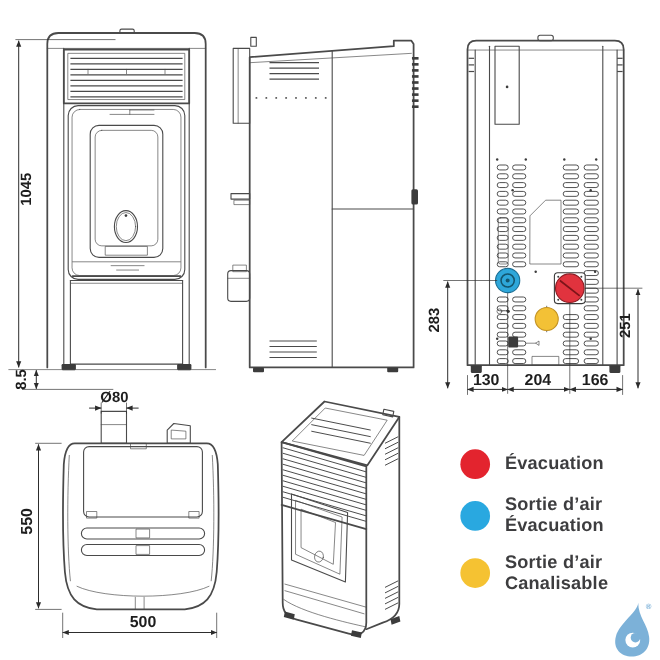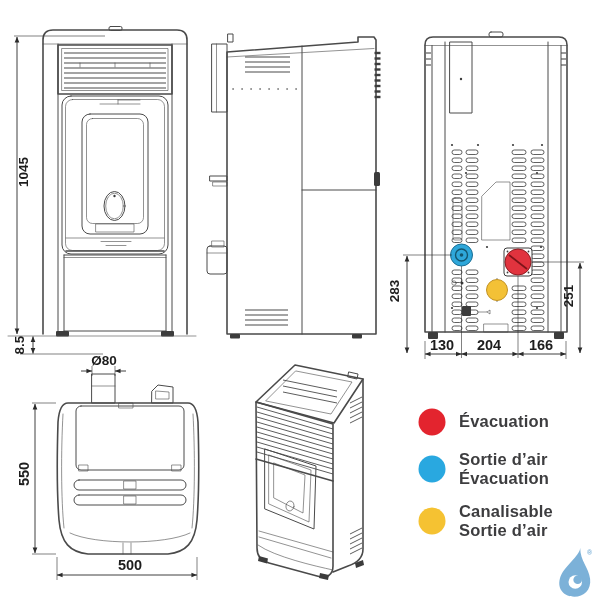--- a/index.html
+++ b/index.html
@@ -445,22 +445,22 @@
     <div class="ltxt">
       <div>Sortie d’air</div>
       <div>Évacuation</div>
     </div>
   </div>
   <div class="lrow">
     <svg class="ldot" viewBox="0 0 28 28">
       <circle cx="14" cy="14" r="13.5" fill="#f5c232"></circle>
     </svg>
     <div class="ltxt">
+      <div>Sortie d’air</div>
       <div>Canalisable</div>
-      <div>Sortie d’air</div>
     </div>
   </div>
 </div>
 
 <svg class="logo" viewBox="0 0 46 60">
   <path d="M31,3 C31,12 12,24 8.5,37 C5,50 14,57.5 24.5,57.5 C35,57.5 43.5,50 42,37.5 C40.5,25 31,18 31,3 Z" fill="#7cb1d8"></path>
   <circle cx="25.5" cy="41" r="7.5" fill="#ffffff"></circle>
   <circle cx="28.2" cy="38.6" r="4.8" fill="#7cb1d8"></circle>
 </svg>
 <span class="regmark">®</span>

